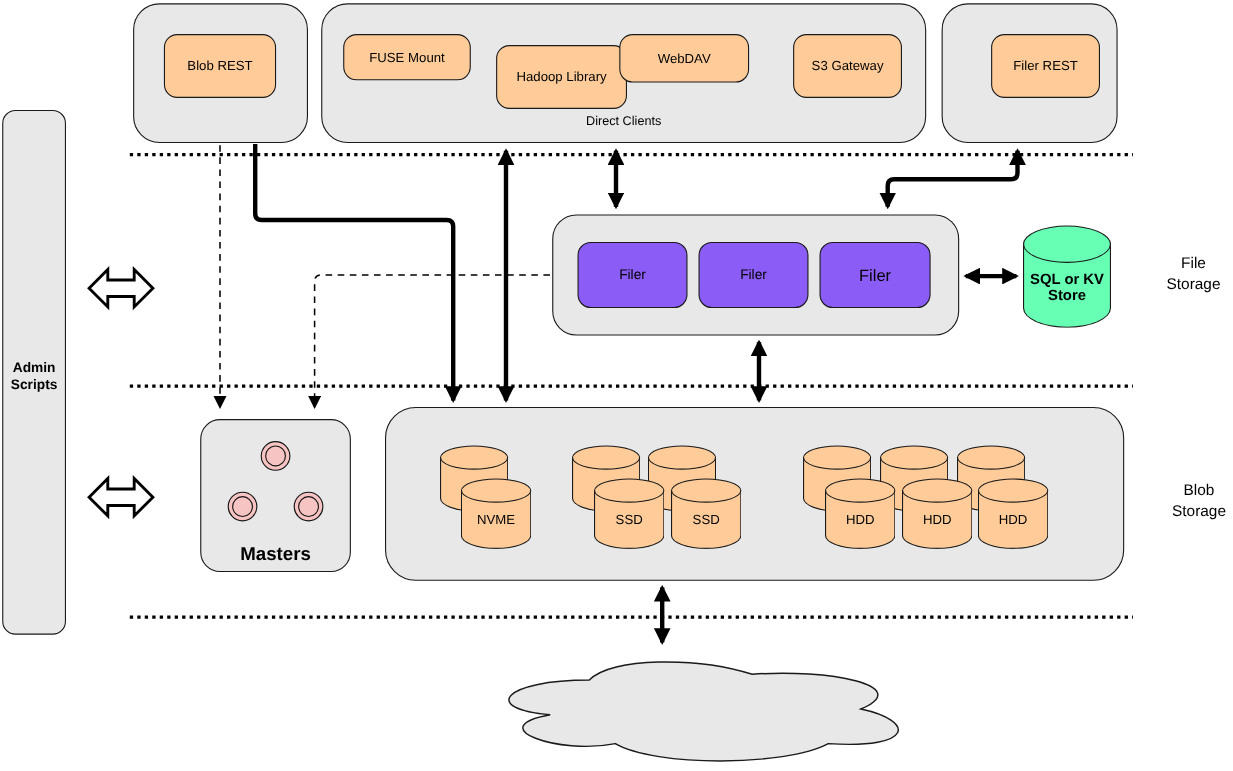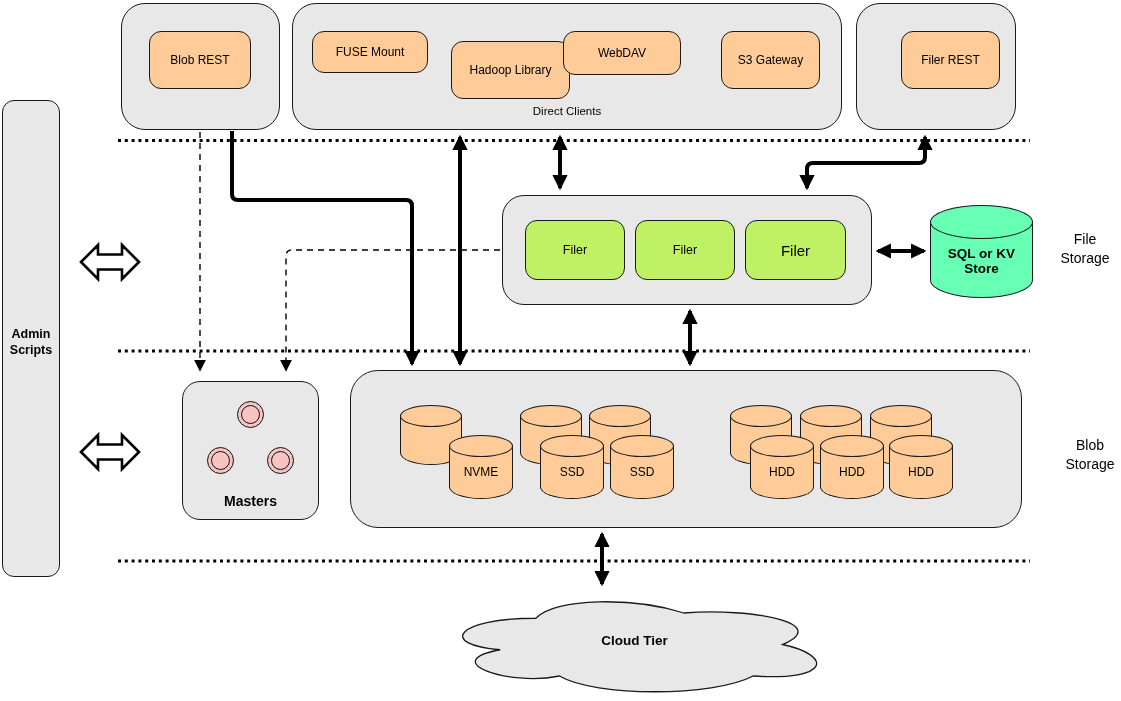--- a/index.html
+++ b/index.html
@@ -2,21 +2,21 @@
 <html><head>
 <meta charset="utf-8">
 <style>
   html,body{margin:0;padding:0;background:#ffffff;}
   #canvas{position:relative;width:1121px;height:701px;background:#ffffff;overflow:hidden;
           font-family:"Liberation Sans","DejaVu Sans",sans-serif;color:#000;}
   .container{position:absolute;background:#e8e8e8;border:1.3px solid #1a1a1a;box-sizing:border-box;}
   .node{position:absolute;border:1.3px solid #1a1a1a;border-radius:12px;box-sizing:border-box;
         display:flex;align-items:center;justify-content:center;font-size:12px;}
   .orange{background:#ffcc99;}
-  .green{background:#bef264;}
+  .green{background:#8b5cf6;}
   .lbl{position:absolute;text-align:center;line-height:1.25;}
   .bold{font-weight:bold;}
   
   .cyl{position:absolute;}
   .cyl .top{position:absolute;left:0;top:0;width:100%;height:22px;background:#ffcc99;
             border:1.3px solid #1a1a1a;border-radius:50%;box-sizing:border-box;z-index:2;}
   .cyl .body{position:absolute;left:0;top:10px;width:100%;bottom:0;background:#ffcc99;
              border:1.3px solid #1a1a1a;border-top:none;border-radius:0 0 50% 50%/0 0 12px 12px;
              box-sizing:border-box;z-index:1;}
   .cyl .clabel{position:absolute;left:0;right:0;top:58%;transform:translateY(-50%);
@@ -55,21 +55,21 @@
   <div class="lbl" style="left:492px;top:104px;width:150px;font-size:11.5px;">Direct Clients</div>
 
   <div class="container" style="left:856px;top:3px;width:160px;height:127px;border-radius:24px;"></div>
   <div class="node orange" style="left:887px;top:31px;width:99px;height:58px;margin-left:14px;">Filer REST</div>
 
   <div class="container" style="left:502px;top:195px;width:370px;height:110px;border-radius:22px;"></div>
   <div class="node green" style="left:525px;top:220px;width:100px;height:60px;font-size:12.5px;">Filer</div>
   <div class="node green" style="left:635px;top:220px;width:100px;height:60px;font-size:12.5px;">Filer</div>
   <div class="node green" style="left:745px;top:220px;width:101px;height:60px;font-size:15px;">Filer</div>
 
-  <div class="cyl greencyl" style="left:930px;top:205px;width:80px;height:93px;z-index:4;padding-left:23px;">
+  <div class="cyl greencyl" style="left:930px;top:205px;width:80px;height:93px;z-index:4;">
     <div class="body"></div>
     <div class="top"></div>
     <div class="clabel bold" style="font-size:13.5px;top:60%;line-height:15px;">
       <div>SQL or KV</div>
       <div>Store</div>
     </div>
   </div>
 
   <div class="lbl" style="left:1040px;top:230px;width:90px;font-size:14px;line-height:19px;">
     <div>File</div>
@@ -79,21 +79,21 @@
   <div class="container" style="left:182px;top:381px;width:137px;height:139px;border-radius:18px;"></div>
   <div class="mcircle" style="left:237px;top:401px;">
     <div class="inner"></div>
     </div>
   <div class="mcircle" style="left:207px;top:447px;">
     <div class="inner"></div>
     </div>
   <div class="mcircle" style="left:267px;top:447px;">
     <div class="inner"></div>
     </div>
-  <div class="lbl bold" style="left:182px;top:493px;width:137px;font-size:14px;">Masters</div>
+  <div class="lbl bold" style="left:182px;top:493px;width:137px;font-size:17px;">Masters</div>
 
   <div class="container" style="left:350px;top:370px;width:672px;height:158px;border-radius:28px;"></div>
 
   <div class="cyl back" style="left:400px;top:405px;width:62px;height:60px;">
     <div class="body"></div>
       <div class="top"></div>
     </div>
   <div class="cyl back" style="left:520px;top:405px;width:62px;height:60px;">
     <div class="body"></div>
       <div class="top"></div>
@@ -108,21 +108,21 @@
     </div>
   <div class="cyl back" style="left:800px;top:405px;width:62px;height:60px;">
     <div class="body"></div>
       <div class="top"></div>
     </div>
   <div class="cyl back" style="left:870px;top:405px;width:62px;height:60px;">
     <div class="body"></div>
       <div class="top"></div>
     </div>
 
-  <div class="cyl front" style="left:419px;top:435px;width:64px;height:64px;margin-left:30px;">
+  <div class="cyl front" style="left:419px;top:435px;width:64px;height:64px;">
     <div class="body"></div>
       <div class="top"></div>
     <div class="clabel">NVME</div>
     </div>
   <div class="cyl front" style="left:540px;top:435px;width:64px;height:64px;">
     <div class="body"></div>
       <div class="top"></div>
     <div class="clabel">SSD</div>
     </div>
   <div class="cyl front" style="left:610px;top:435px;width:64px;height:64px;">
@@ -144,21 +144,20 @@
     <div class="body"></div>
       <div class="top"></div>
     <div class="clabel">HDD</div>
     </div>
 
   <div class="lbl" style="left:1045px;top:436px;width:90px;font-size:14px;line-height:19px;">
     <div>Blob</div>
     <div>Storage</div>
   </div>
 
-  <div class="lbl bold" style="left:437px;top:633px;width:395px;font-size:13.5px;z-index:11;">Cloud Tier</div>
 
   <svg id="overlay" width="1121" height="701" viewBox="0 0 1121 701">
     <defs>
       <marker id="ah" viewBox="0 0 10 10" refX="8.5" refY="5" markerWidth="3.8" markerHeight="3.8" orient="auto-start-reverse">
         <path d="M0,0 L10,5 L0,10 Z" fill="#000"></path>
       </marker>
       <marker id="aht" viewBox="0 0 10 10" refX="8.5" refY="5" markerWidth="8.5" markerHeight="8.5" orient="auto-start-reverse">
         <path d="M0,0 L10,5 L0,10 Z" fill="#000"></path>
       </marker>
     </defs>

